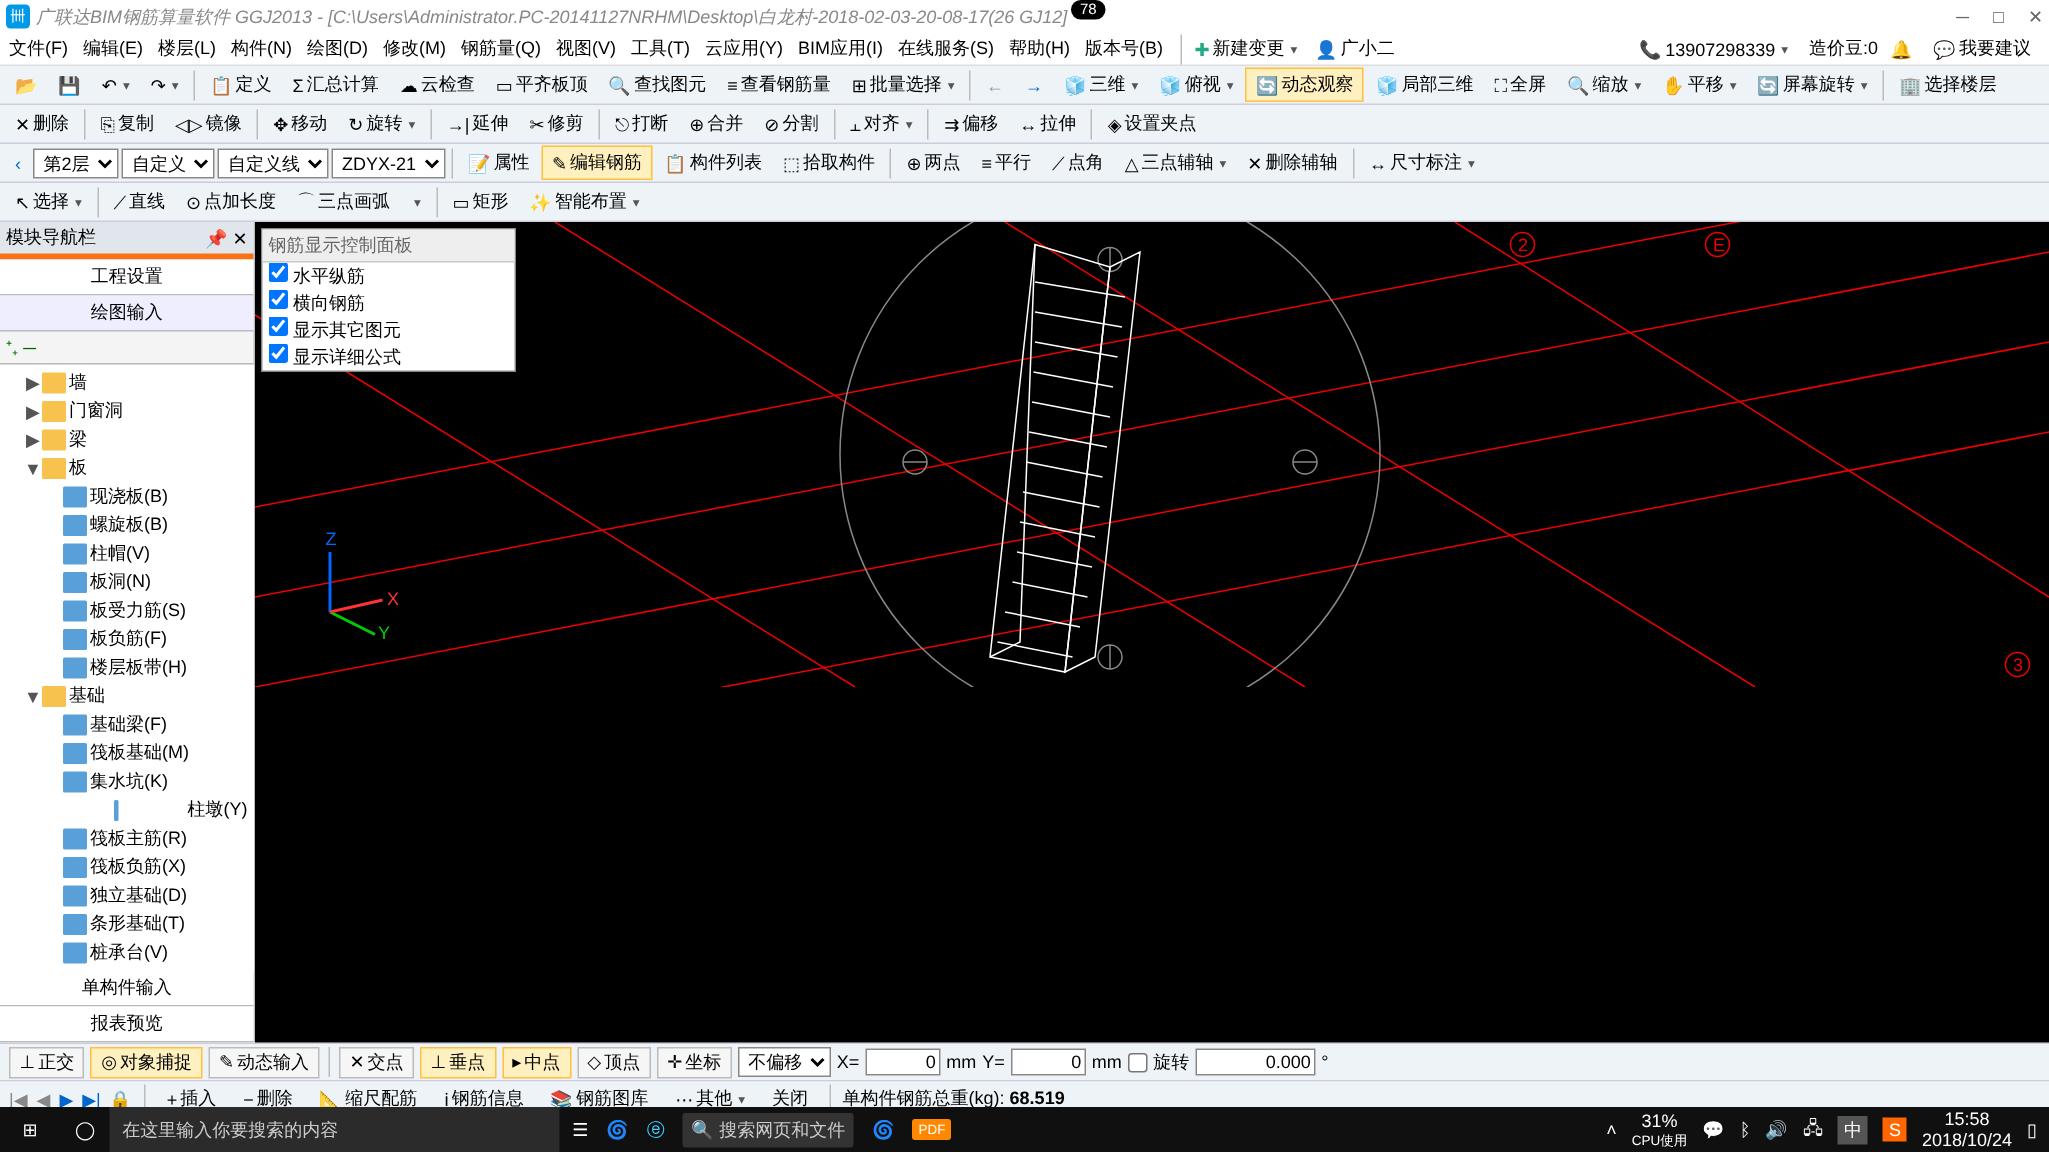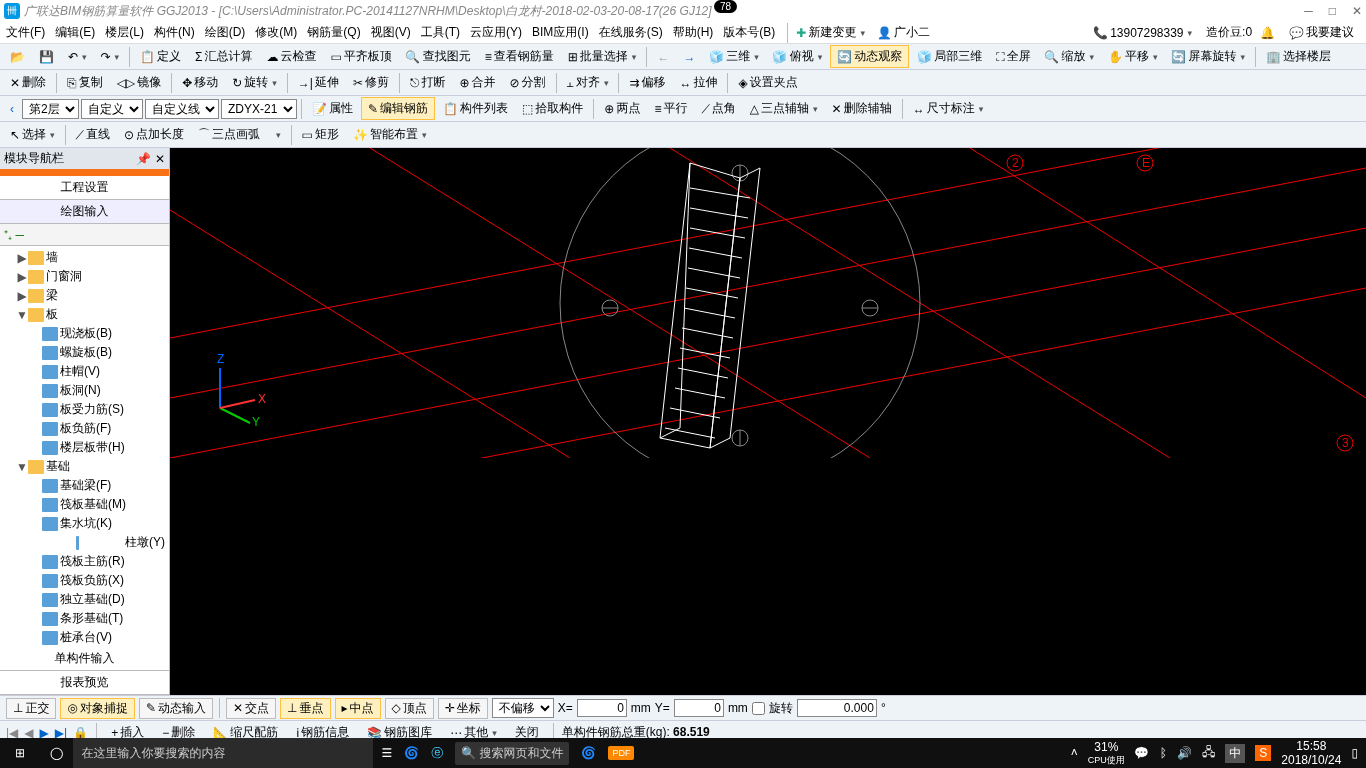--- a/index.html
+++ b/index.html
@@ -13,21 +13,21 @@
 .menubar .menu { margin-right: 10px; cursor: default; }
 .menubar .right { margin-left: auto; display: flex; align-items: center; gap: 8px; }
 .toolbar { height: 26px; background: #eef3f8; border-bottom: 1px solid #ccd; display: flex; align-items: center; padding: 0 4px; gap: 2px; }
 .tb-btn { display: flex; align-items: center; padding: 2px 6px; gap: 2px; cursor: default; white-space: nowrap; }
 .tb-btn.hl { border: 1px solid #ffc040; background: #fff0c0; }
 .tb-sep { width: 1px; height: 20px; background: #bbb; margin: 0 2px; }
 .dd { font-size: 9px; color: #555; margin-left: 2px; }
 select.fake { border: 1px solid #888; background: #fff; padding: 1px 2px; font-size: 12px; height: 20px; }
 .main { display: flex; height: calc(100% - 22px - 22px - 26px - 26px - 26px - 26px - 26px - 17px - 30px); }
 .left-panel { width: 170px; background: #f4f4f4; border-right: 1px solid #bbb; display: flex; flex-direction: column; }
-.lp-title { background: #e0e6ec; border-bottom: 7px solid #f97316; padding: 2px 4px; display: flex; align-items: center; justify-content: space-between; }
+.lp-title { background: #e0e6ec; border-bottom: 4px solid #f97316; padding: 2px 4px; display: flex; align-items: center; justify-content: space-between; }
 .lp-tab { text-align: center; padding: 3px; border-bottom: 1px solid #bbb; background: #fff; }
 .lp-tools { padding: 2px 4px; border-bottom: 1px solid #bbb; color:#006600;}
 .tree { flex: 1; overflow-y: auto; background: #fff; padding: 2px; }
 .tree-item { display: flex; align-items: center; padding: 1px 2px; white-space: nowrap; cursor: default; }
 .tree-item .exp { width: 12px; text-align: center; color: #555; }
 .tree-item .fico { width: 16px; height: 14px; margin-right: 2px; }
 .folder { background: #f7c24d; border-radius: 1px; }
 .leaf-ico { background: #5aa0d8; border-radius: 1px; }
 .canvas-area { flex: 1; position: relative; background: #000; overflow: hidden; }
 .rebar-panel { position: absolute; left: 4px; top: 4px; width: 170px; background: #fff; border: 1px solid #888; }
@@ -348,20 +348,29 @@
         <text x="1172" y="299" fill="#e00" font-size="11">3</text>
       <g transform="translate(50,260)">
         <line x1="0" y1="0" x2="0" y2="-40" stroke="#06f" stroke-width="2"></line>
           <text x="-3" y="-45" fill="#06f">Z</text>
         <line x1="0" y1="0" x2="30" y2="15" stroke="#0c0" stroke-width="2"></line>
           <text x="32" y="18" fill="#0c0">Y</text>
         <line x1="0" y1="0" x2="35" y2="-8" stroke="#f33" stroke-width="2"></line>
           <text x="38" y="-5" fill="#f33">X</text>
       </g>
     </svg>
+    <div class="rebar-panel">
+      <div class="hdr">钢筋显示控制面板</div>
+      <div id="rebar-items">
+          <label><input type="checkbox" checked="" style=""> 水平纵筋</label>
+          <label><input type="checkbox" checked="" style=""> 横向钢筋</label>
+          <label><input type="checkbox" checked="" style=""> 显示其它图元</label>
+          <label><input type="checkbox" checked="" style=""> 显示详细公式</label>
+        </div>
+    </div>
   </div>
 </div>
 
 <div class="status-snap">
   <span class="snap-btn">⊥<span>正交</span></span>
   <span class="snap-btn on">◎<span>对象捕捉</span></span>
   <span class="snap-btn">✎<span>动态输入</span></span>
     <span class="tb-sep"></span>
   <span class="snap-btn">✕<span>交点</span></span>
   <span class="snap-btn on">⊥<span>垂点</span></span>

